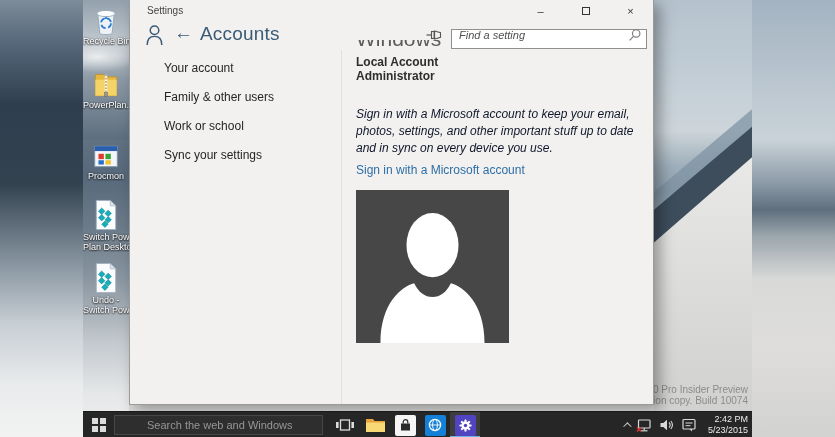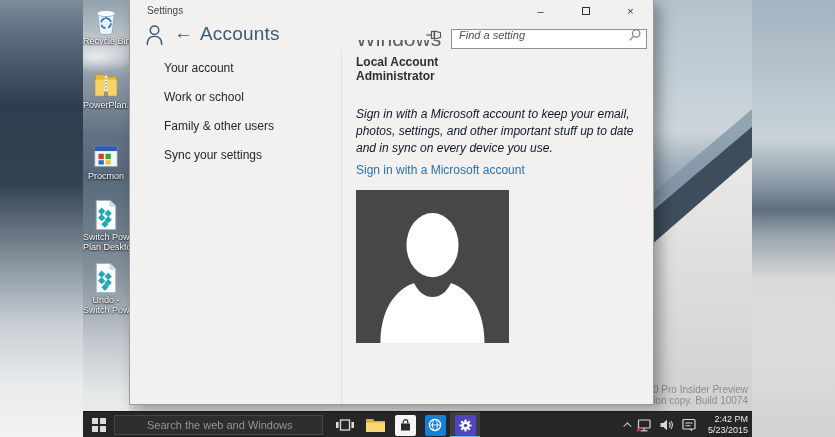--- a/index.html
+++ b/index.html
@@ -211,22 +211,22 @@
         <input type="text" placeholder="Find a setting" style="">
         <svg width="14" height="14" viewBox="0 0 14 14">
           <circle cx="8.2" cy="5.4" r="3.7" fill="none" stroke="#777" stroke-width="1.1"></circle>
           <line x1="5.5" y1="8.3" x2="1.6" y2="12.4" stroke="#777" stroke-width="1.1"></line>
         </svg>
       </div>
     </div>
 
     <div class="sidebar">
       <div class="side-item">Your account</div>
+      <div class="side-item">Family &amp; other users</div>
       <div class="side-item">Work or school</div>
-      <div class="side-item">Family &amp; other users</div>
       <div class="side-item">Sync your settings</div>
     </div>
     <div class="vdivider"></div>
 
     <div class="content">
       <div class="acct-name">Windows</div>
       <div class="acct-line first">Local Account</div>
       <div class="acct-line">Administrator</div>
 
       <div class="para">Sign in with a Microsoft account to keep your email, photos, settings, and other important stuff up to date and in sync on every device you use.</div>

